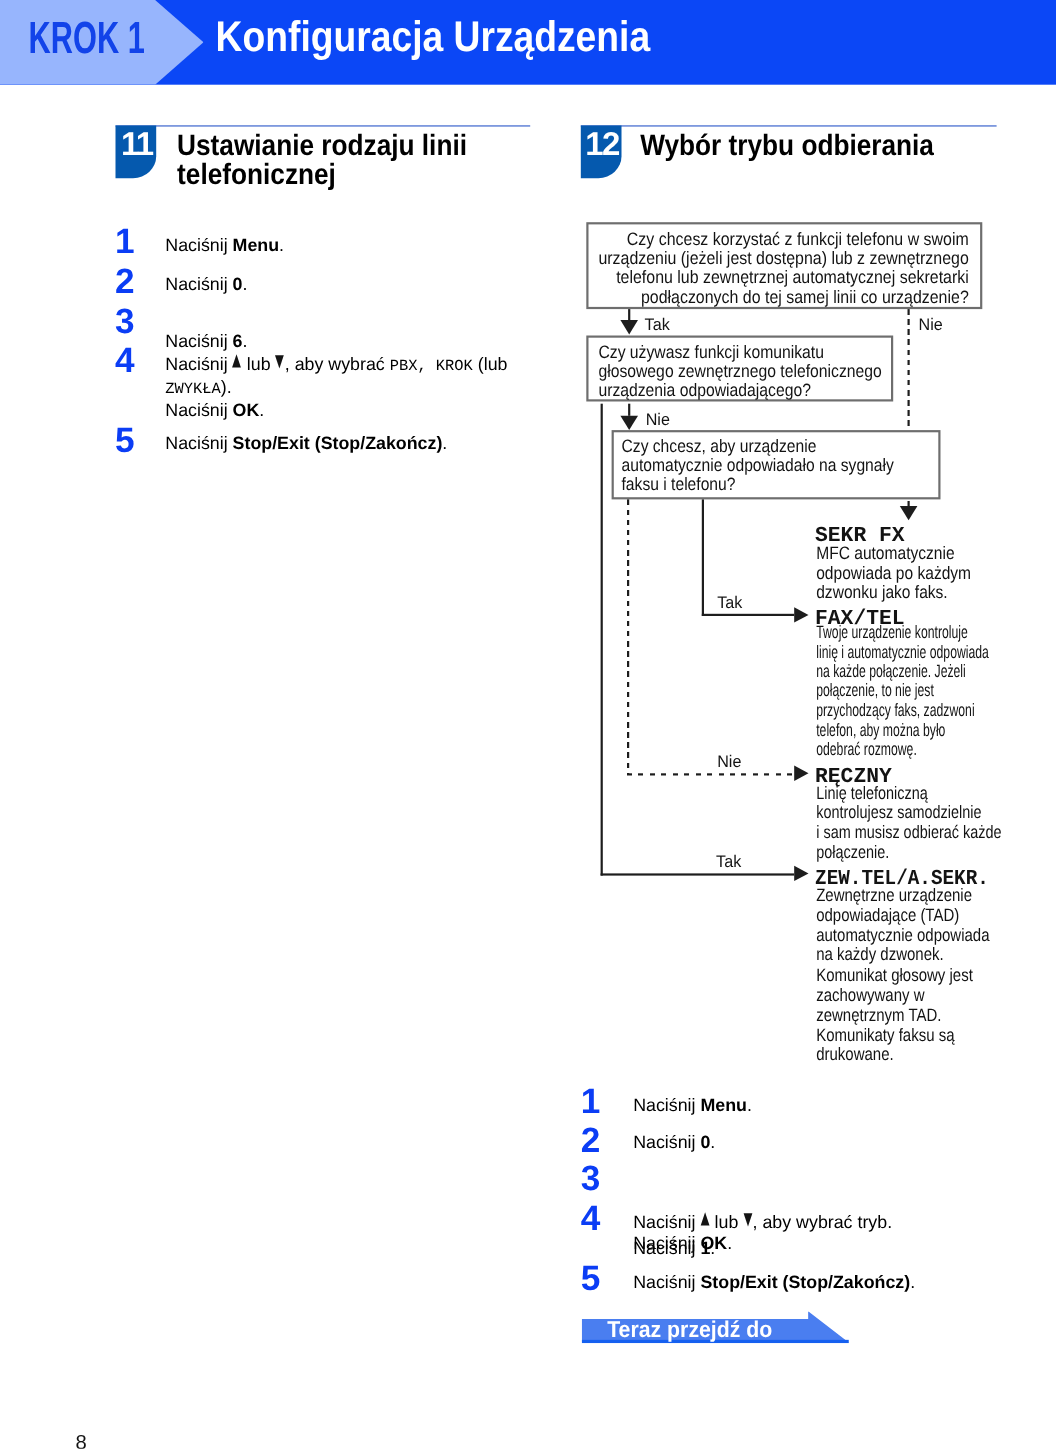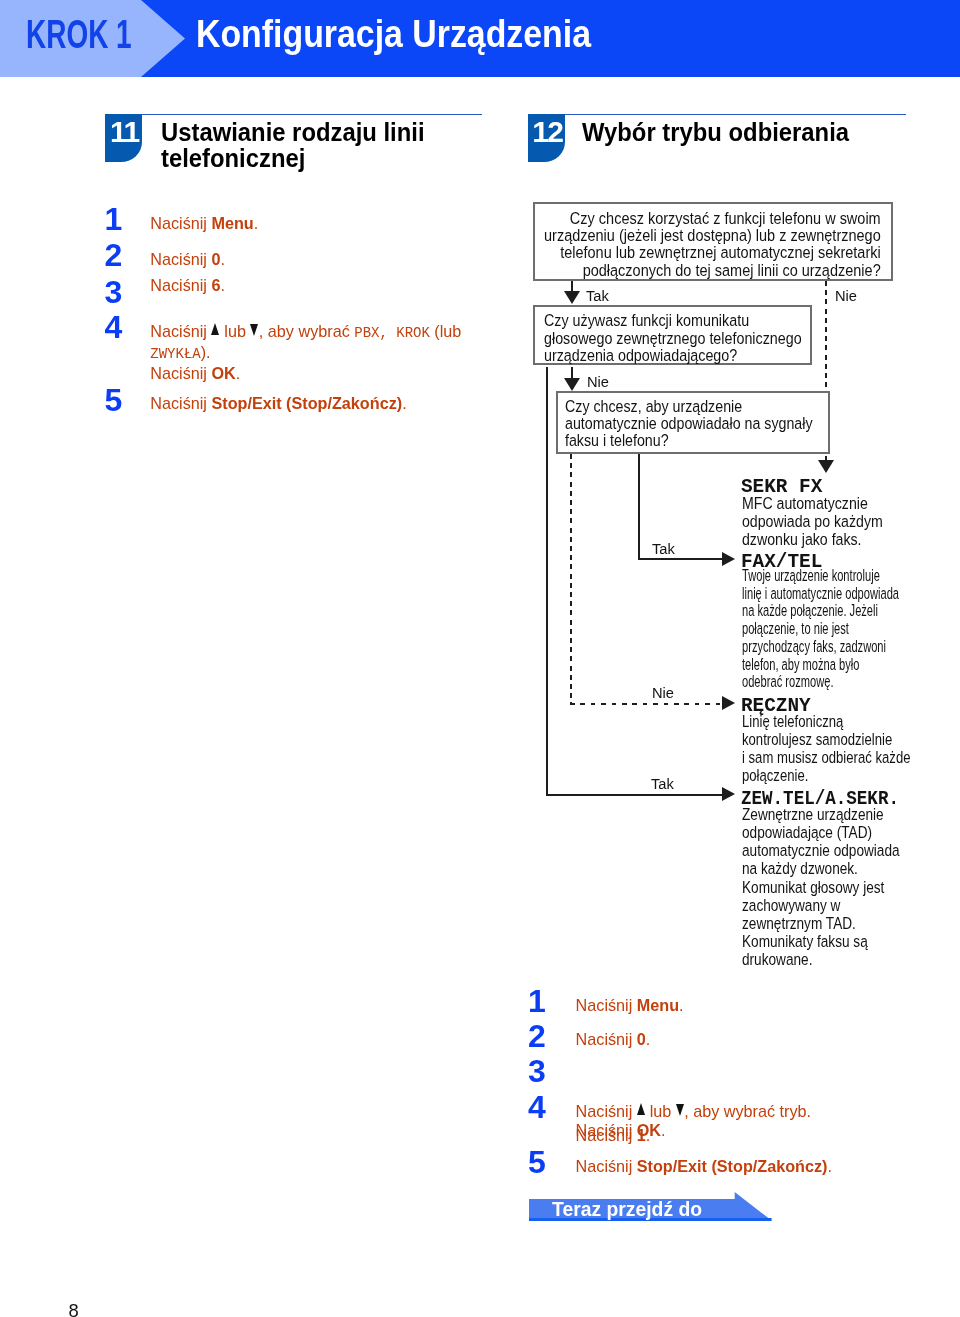--- a/index.html
+++ b/index.html
@@ -23,21 +23,21 @@
   .sec-badge span{position:absolute;left:0.8px;top:3.1px;width:36.7px;text-align:center;
              font-family:"Liberation Sans",sans-serif;
              color:#fff;font-size:30px;font-weight:bold;line-height:30px;
              letter-spacing:-1.5px;}
   .sec-title{font-size:26.7px;font-weight:bold;color:#000;line-height:25.5px;
              transform:scaleX(0.893);transform-origin:0 0;white-space:nowrap;}
 
   
   .stepnum{font-family:"Liberation Sans",sans-serif;
            font-size:32px;font-weight:bold;color:#0b3df5;line-height:32px;}
-  .steptxt{font-size:16.2px;color:#c2410c;line-height:19.1px;white-space:nowrap;}
+  .steptxt{font-size:16.2px;color:#000000;line-height:19.1px;white-space:nowrap;}
   .steptxt b{font-weight:bold;}
   .mono{font-family:"Liberation Mono",monospace;font-size:14px;}
   .arw{display:inline-block;width:8.4px;height:11.9px;position:relative;vertical-align:baseline;}
   .arw::before{content:"";position:absolute;left:0;top:-2.3px;width:0;height:0;}
   .arw.up::before{border-left:4.2px solid transparent;border-right:4.2px solid transparent;
                   border-bottom:12.4px solid #131313;}
   .arw.down::before{border-left:4.3px solid transparent;border-right:4.3px solid transparent;
                   border-top:12.5px solid #131313;top:-1.1px;}
 
   
@@ -90,21 +90,21 @@
   <span>12</span>
 </div>
 <div class="abs sec-title" style="left:581.7px;top:120.4px;">Wybór trybu odbierania</div>
 
 <div id="left-steps">
     <div class="abs stepnum" style="left: 104.5px; top: 203.4px;">1</div>
     <div class="abs steptxt" style="left: 150.3px; top: 214px;">Naciśnij <b>Menu</b>.</div>
     <div class="abs stepnum" style="left: 104.5px; top: 238.9px;">2</div>
     <div class="abs steptxt" style="left: 150.3px; top: 249.5px;">Naciśnij <b>0</b>.</div>
     <div class="abs stepnum" style="left: 104.5px; top: 275.7px;">3</div>
-    <div class="abs steptxt" style="left: 150.3px; top: 276px;">Naciśnij <b>6</b>.</div>
+    <div class="abs steptxt" style="left: 150.3px; top: 301px;">Naciśnij <b>6</b>.</div>
     <div class="abs stepnum" style="left: 104.5px; top: 311.4px;">4</div>
     <div class="abs steptxt" style="left: 150.3px; top: 322px;">Naciśnij <span class="arw up"></span> lub <span class="arw down"></span>, aby wybrać <span class="mono">PBX, KROK</span> (lub<br><span class="mono">ZWYKŁA</span>).<br>Naciśnij <b>OK</b>.</div>
     <div class="abs stepnum" style="left: 104.5px; top: 383.8px;">5</div>
     <div class="abs steptxt" style="left: 150.3px; top: 394.4px;">Naciśnij <b>Stop/Exit (Stop/Zakończ)</b>.</div>
   </div>
 <div id="right-steps">
     <div class="abs stepnum" style="left: 528px; top: 985px;">1</div>
     <div class="abs steptxt" style="left: 575.6px; top: 995.6px;">Naciśnij <b>Menu</b>.</div>
     <div class="abs stepnum" style="left: 528px; top: 1019.5px;">2</div>
     <div class="abs steptxt" style="left: 575.6px; top: 1030.1px;">Naciśnij <b>0</b>.</div>
@@ -135,21 +135,21 @@
   <div class="abs fbox" style="left:533.1px;top:305.4px;width:279px;height:59.6px;">
     <div class="ftext" style="left:8.9px;top:4.9px;transform:scaleX(0.8785);">Czy używasz funkcji komunikatu
 głosowego zewnętrznego telefonicznego
 urządzenia odpowiadającego?</div>
   </div>
 
   <div class="abs vline" style="left:571px;top:366.6px;height:11.5px;"></div>
   <div class="abs arrowD" style="left:564.4px;top:377.6px;"></div>
   <div class="abs flabel" style="left:586.8px;top:374.3px;">Nie</div>
 
-  <div class="abs fbox" style="left:556.3px;top:390.9px;width:274px;height:62.8px;">
+  <div class="abs fbox" style="left:556.3px;top:390.9px;width:299px;height:62.8px;">
     <div class="ftext" style="left:7.0px;top:4.9px;transform:scaleX(0.8738);">Czy chcesz, aby urządzenie
 automatycznie odpowiadało na sygnały
 faksu i telefonu?</div>
   </div>
 
   <div class="abs vline" style="left:546.4px;top:366.6px;height:429.2px;"></div>
   <div class="abs hline" style="left:546.4px;top:793.8px;width:176.1px;"></div>
   <div class="abs arrowR" style="left:722.1px;top:787.3px;"></div>
   <div class="abs flabel" style="left:651.4px;top:776.4px;">Tak</div>
 

